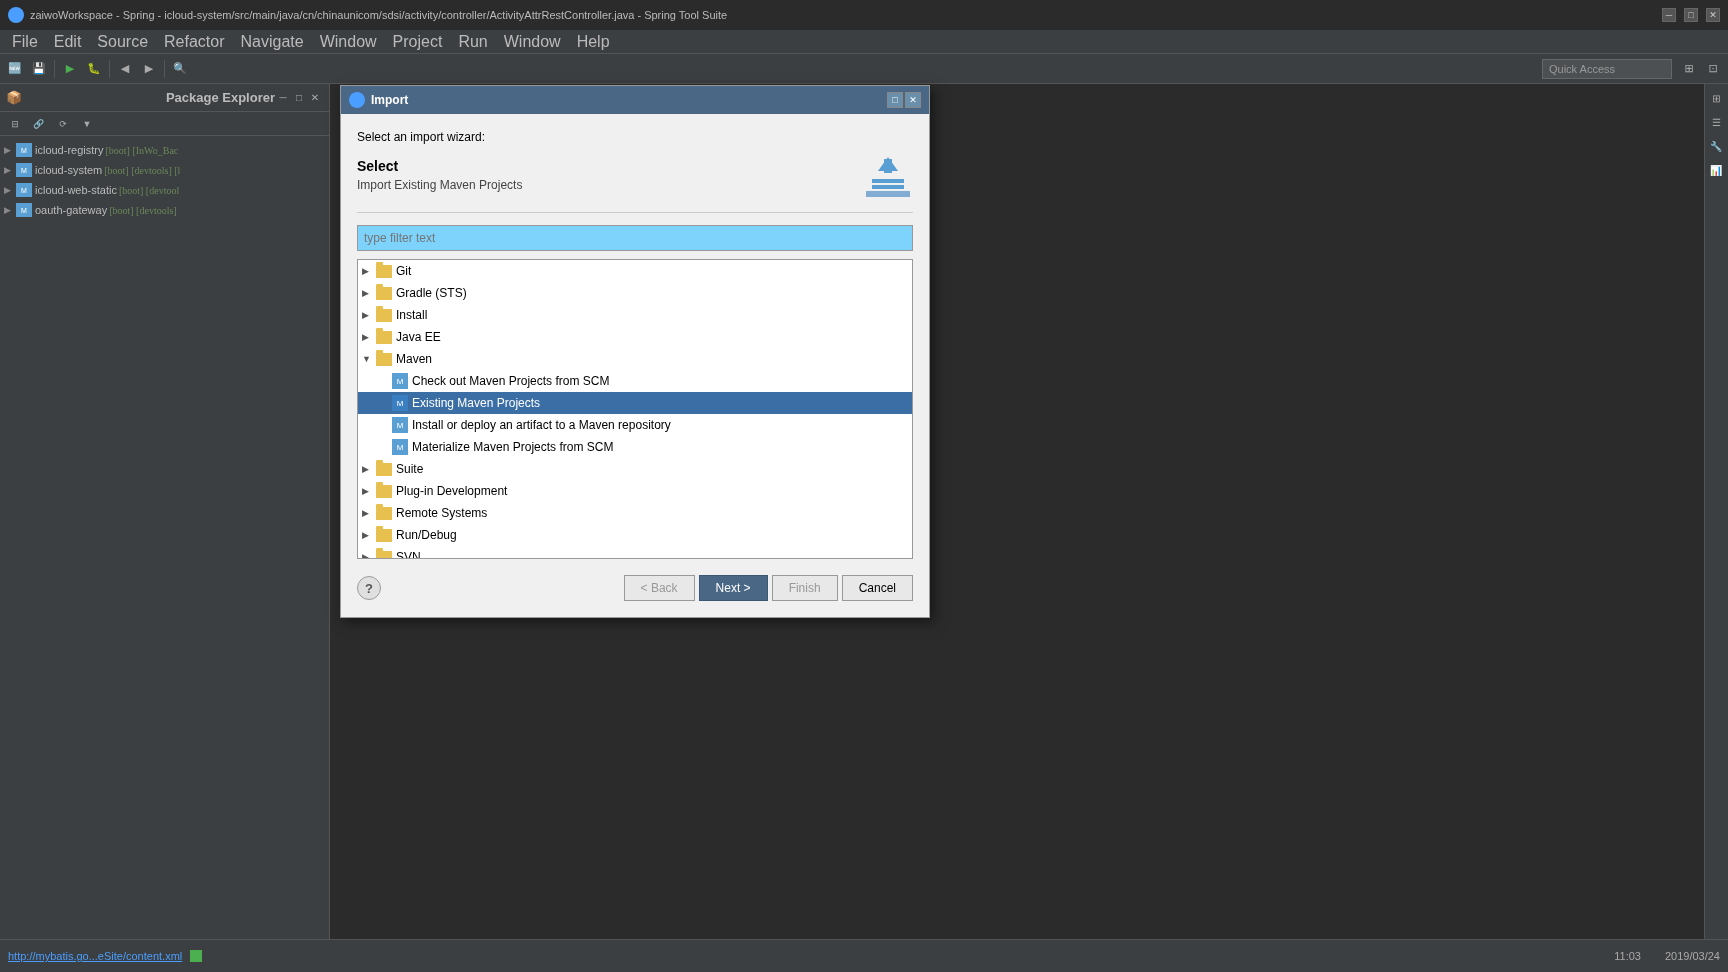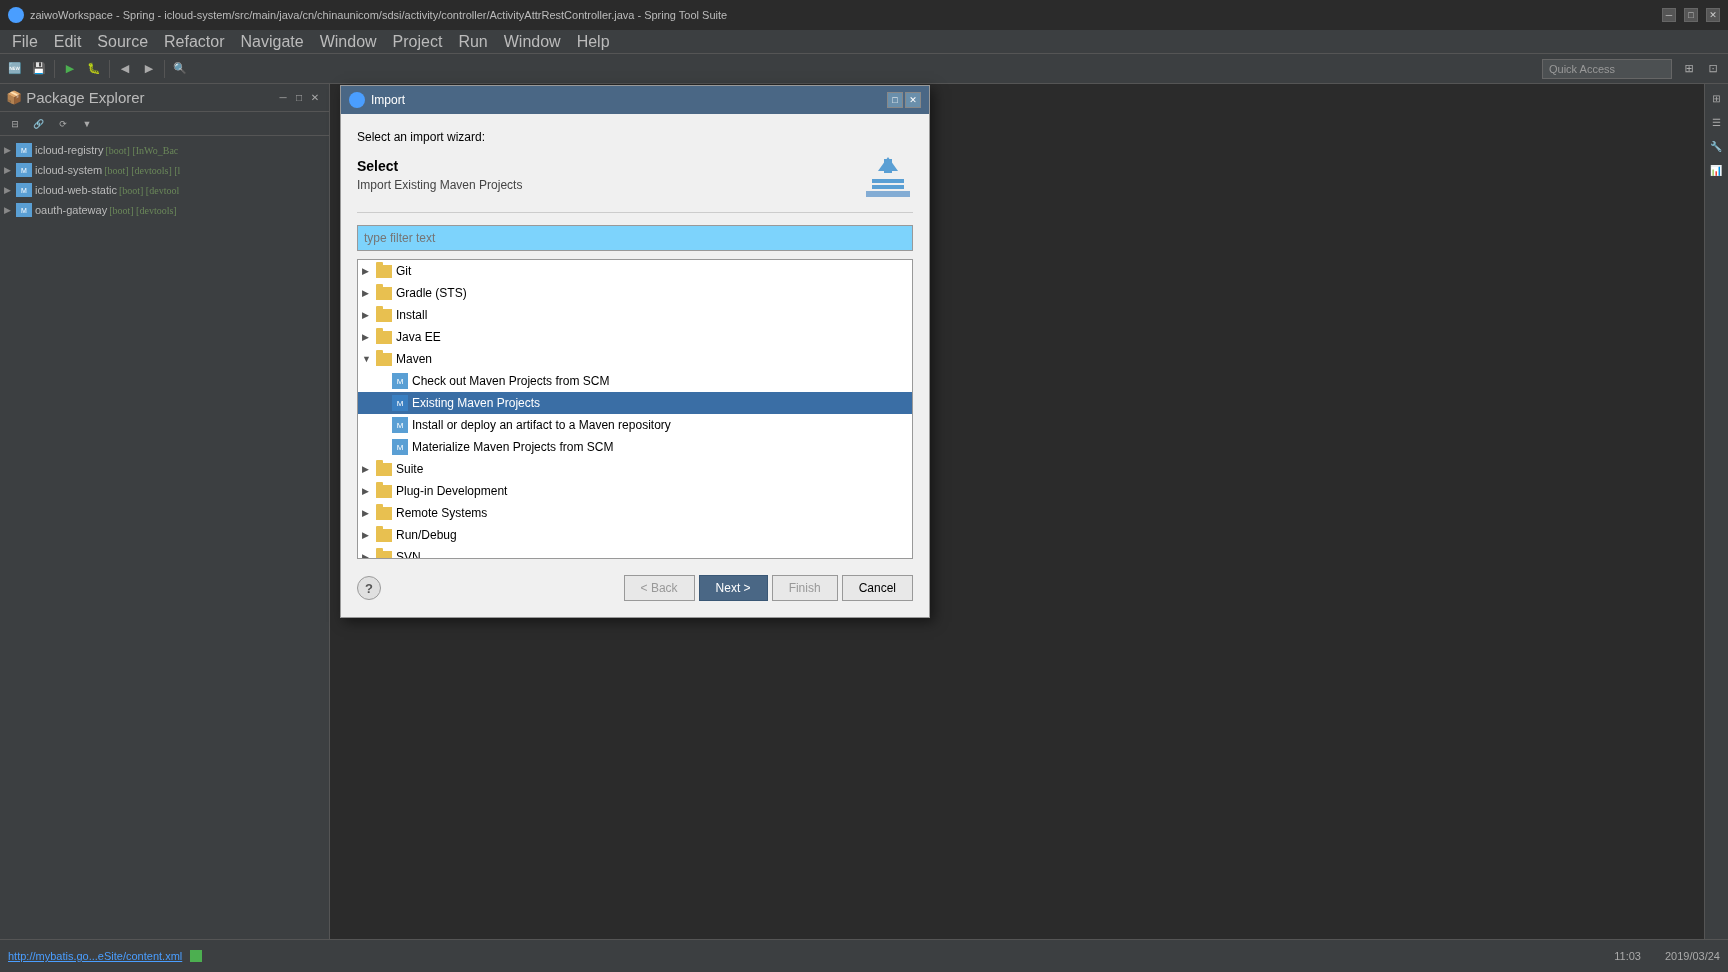--- a/index.html
+++ b/index.html
@@ -125,23 +125,24 @@
     #package-explorer-header {
       height: 28px;
       background: #3c3f41;
       display: flex;
       align-items: center;
       padding: 0 6px;
       border-bottom: 1px solid #555;
     }
     #package-explorer-title {
       color: #bbbbbb;
-      font-size: 15px;
-      font-weight: normal;
+      font-size: 13px;
+      font-weight: bold;
       flex: 1;
+      text-align: right;
     }
     .pe-icon-btn {
       width: 16px;
       height: 16px;
       color: #aaa;
       cursor: pointer;
       display: flex;
       align-items: center;
       justify-content: center;
       font-size: 10px;
@@ -262,21 +263,21 @@
     #dialog-title-icon {
       width: 16px;
       height: 16px;
       background: #4a9eff;
       border-radius: 50%;
       margin-right: 6px;
     }
     #dialog-title-text {
       color: white;
       font-size: 12px;
-      font-weight: normal;
+      font-weight: bold;
       flex: 1;
     }
     .dialog-title-btn {
       width: 16px;
       height: 16px;
       background: #6a8fab;
       border: 1px solid #888;
       cursor: pointer;
       color: white;
       font-size: 9px;

